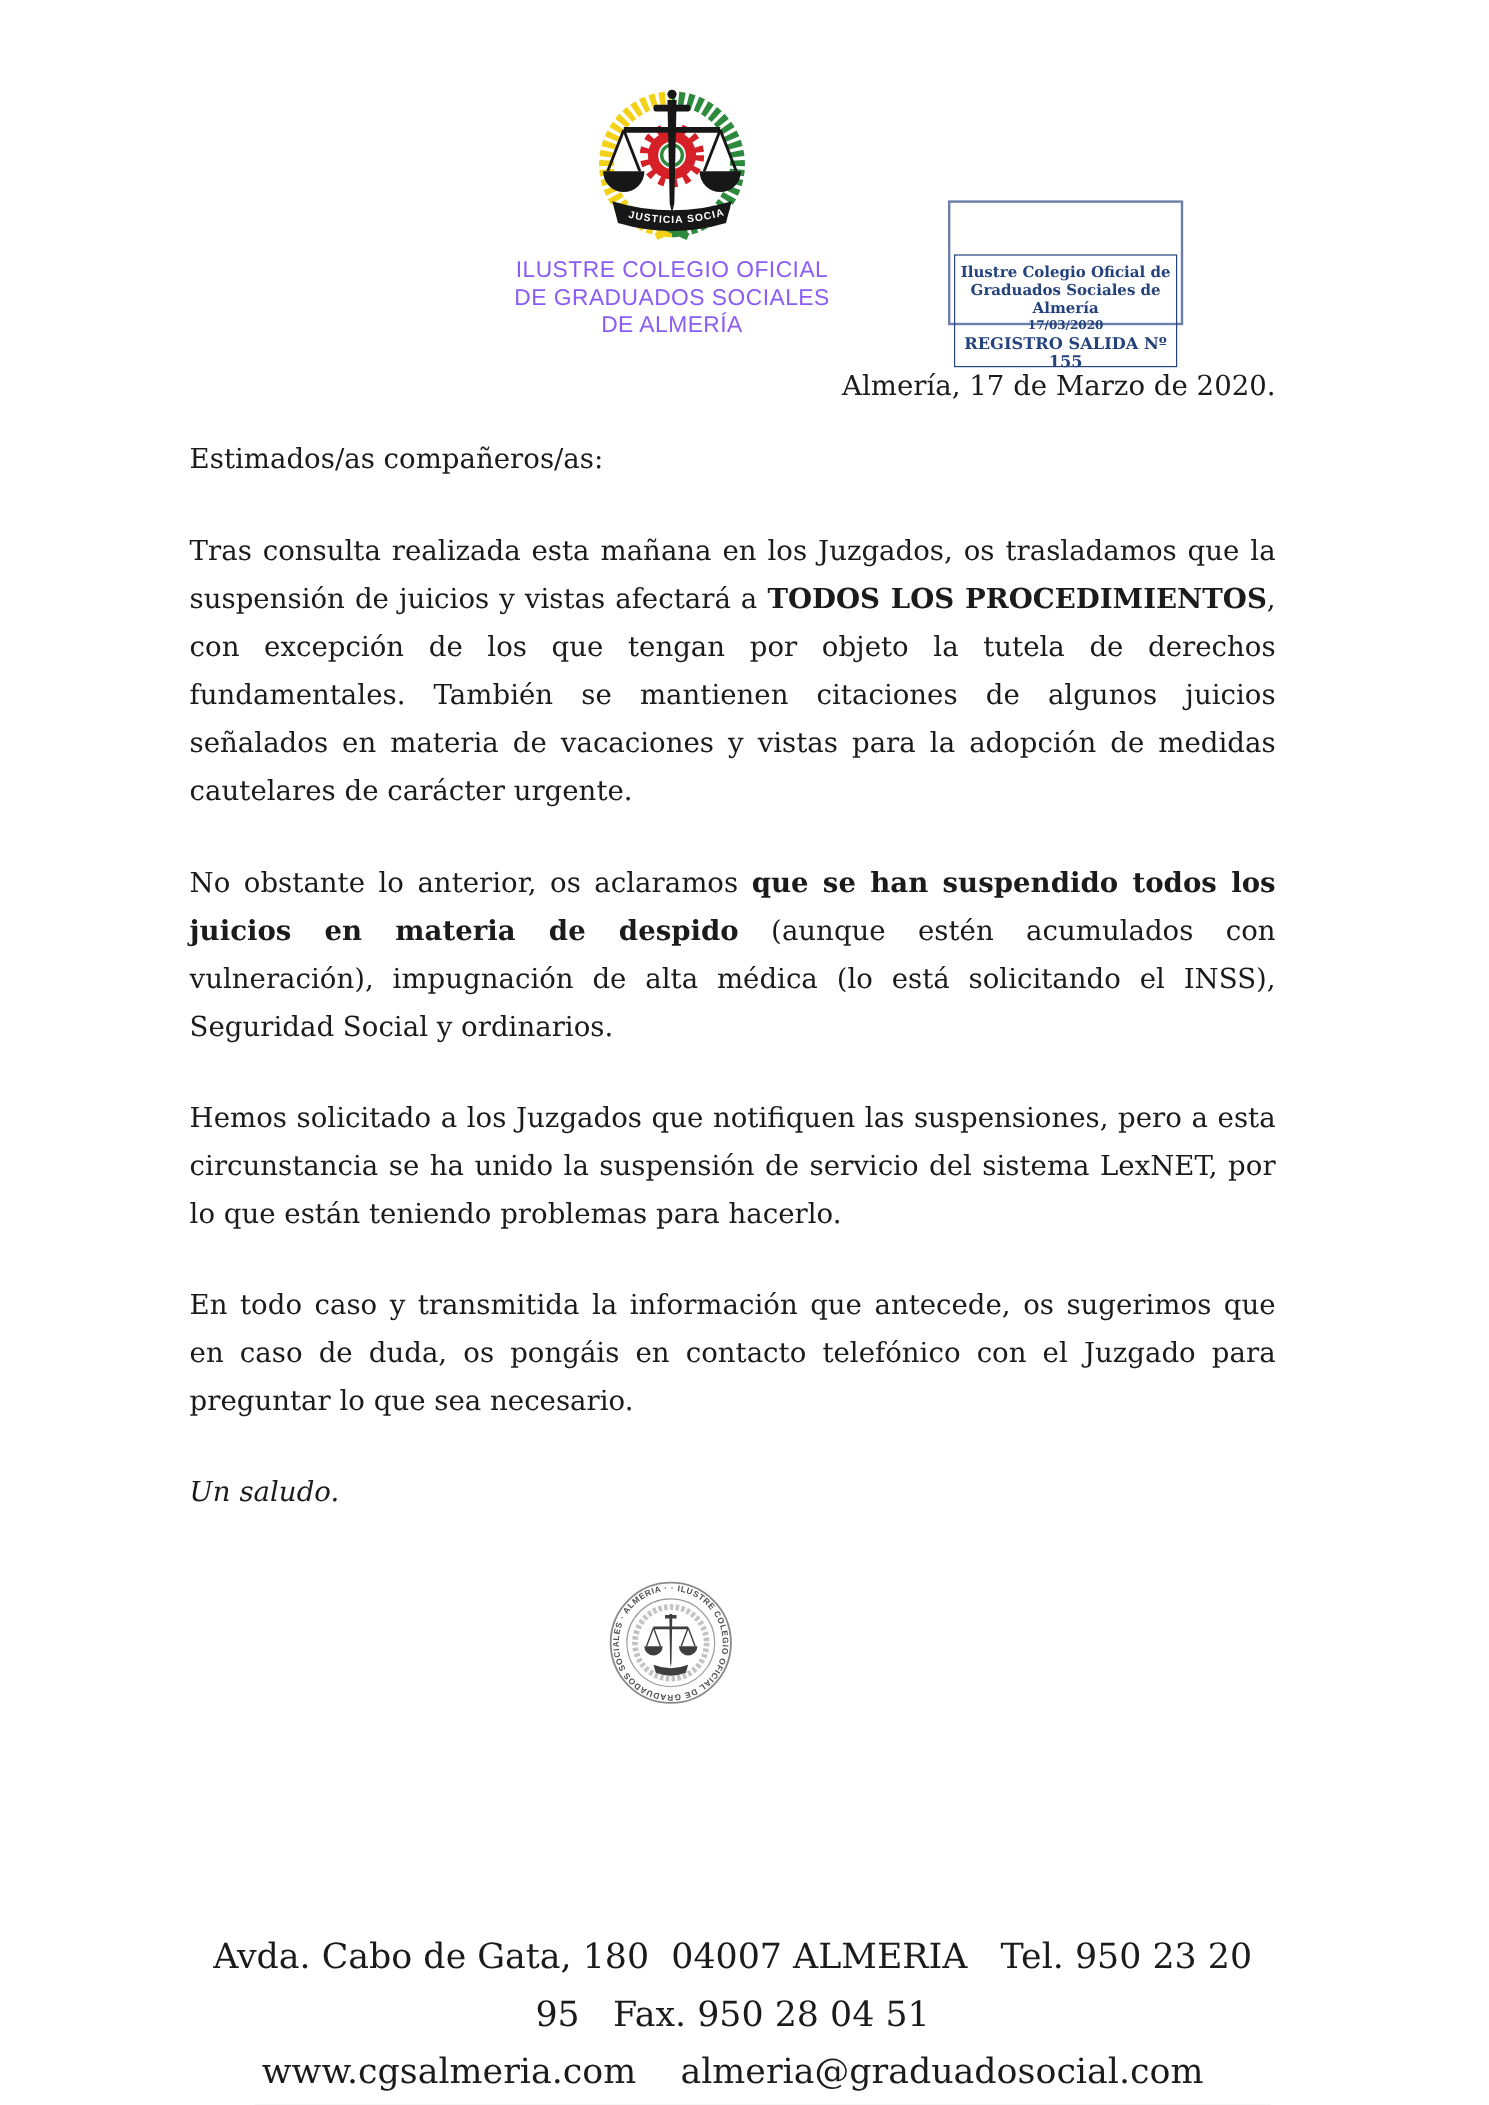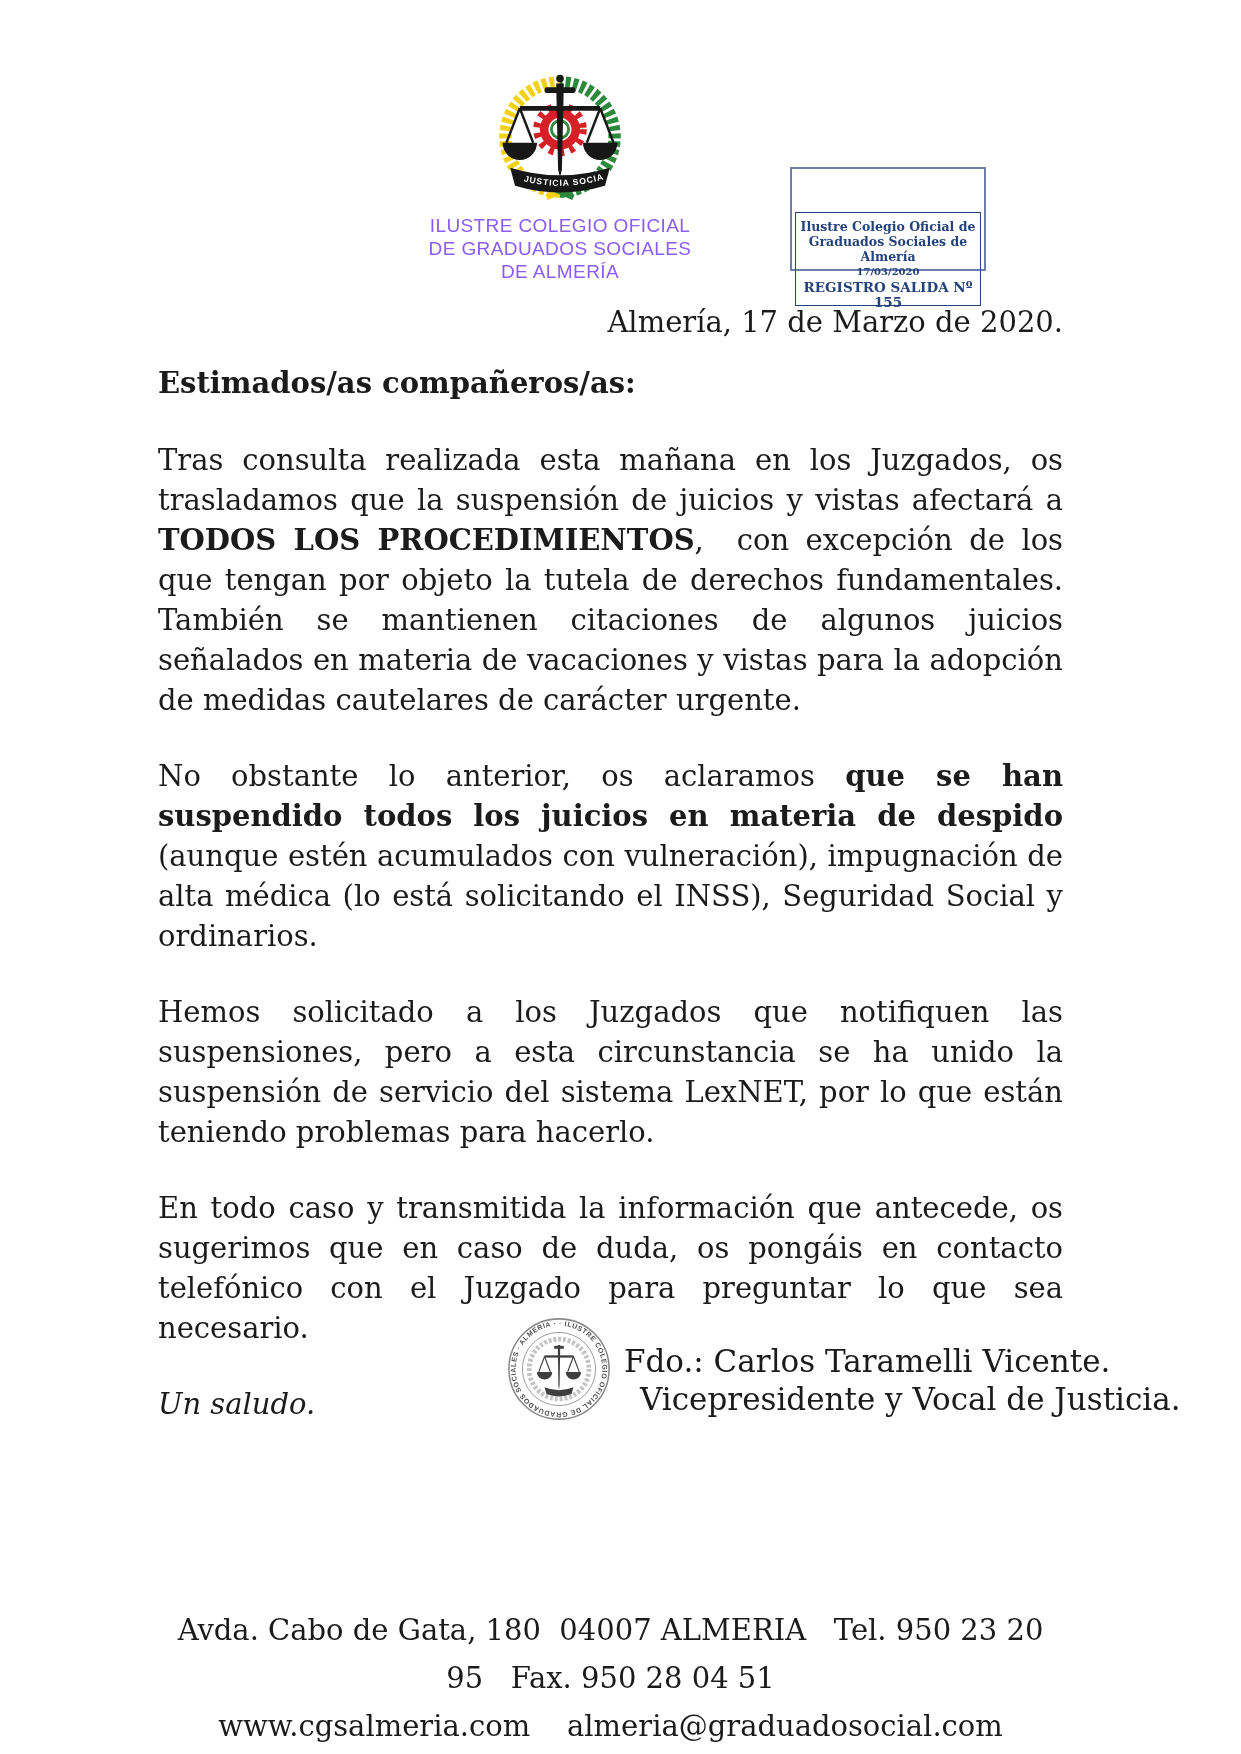--- a/index.html
+++ b/index.html
@@ -42,24 +42,24 @@
     font-weight:bold;
     text-align:center;
     margin-top:40px;
   }
   .stamp-org{font-size:12.5px;line-height:15px;}
   .stamp-date{font-size:10px;line-height:16px;}
   .stamp-reg{font-size:13.5px;line-height:15px;}
   
   .content{
     position:absolute;left:158px;top:0;width:905px;
-    font-size:29px;line-height:40px;
+    font-size:23px;line-height:40px;
   }
   .date-line{margin-top:302px;text-align:right;}
-  .greeting{margin:21px 0 37px 0;font-weight:bold;}
+  .greeting{margin:21px 0 37px 0;}
   .body-par{margin:0 0 36px 0;text-align:justify;}
   .closing{margin-top:14px;font-style:italic;}
   .b{font-weight:bold;}
   .keep-space{white-space:pre-wrap;}
   
   .sig-row{
     position:absolute;left:506px;top:1316px;
     display:flex;align-items:flex-start;
   }
   .seal-wrap{width:106px;height:112px;flex:0 0 auto;}
@@ -161,24 +161,20 @@
           <line x1="40" y1="42" x2="34" y2="58" stroke-width="1.2"></line>
           <line x1="40" y1="42" x2="46" y2="58" stroke-width="1.2"></line>
           <line x1="70" y1="42" x2="64" y2="58" stroke-width="1.2"></line>
           <line x1="70" y1="42" x2="76" y2="58" stroke-width="1.2"></line>
           <path d="M 32 58 A 8 8 0 0 0 48 58 Z" stroke="none"></path>
           <path d="M 62 58 A 8 8 0 0 0 78 58 Z" stroke="none"></path>
           <path d="M 40 74 Q 55 80 70 74 L 68 81 Q 55 86 42 81 Z" stroke="none"></path>
         </g>
       </svg>
     </div>
-    <div class="sig-text">
-      <div>Fdo.: Carlos Taramelli Vicente.</div>
-      <div class="sig-role">Vicepresidente y Vocal de Justicia.</div>
-    </div>
   </div>
 
   <div class="footer">
     <div class="keep-space">Avda. Cabo de Gata, 180  04007 ALMERIA   Tel. 950 23 20 95   Fax. 950 28 04 51</div>
     <div class="keep-space">www.cgsalmeria.com    almeria@graduadosocial.com</div>
   </div>
 
 </div>
 
 </body></html>

